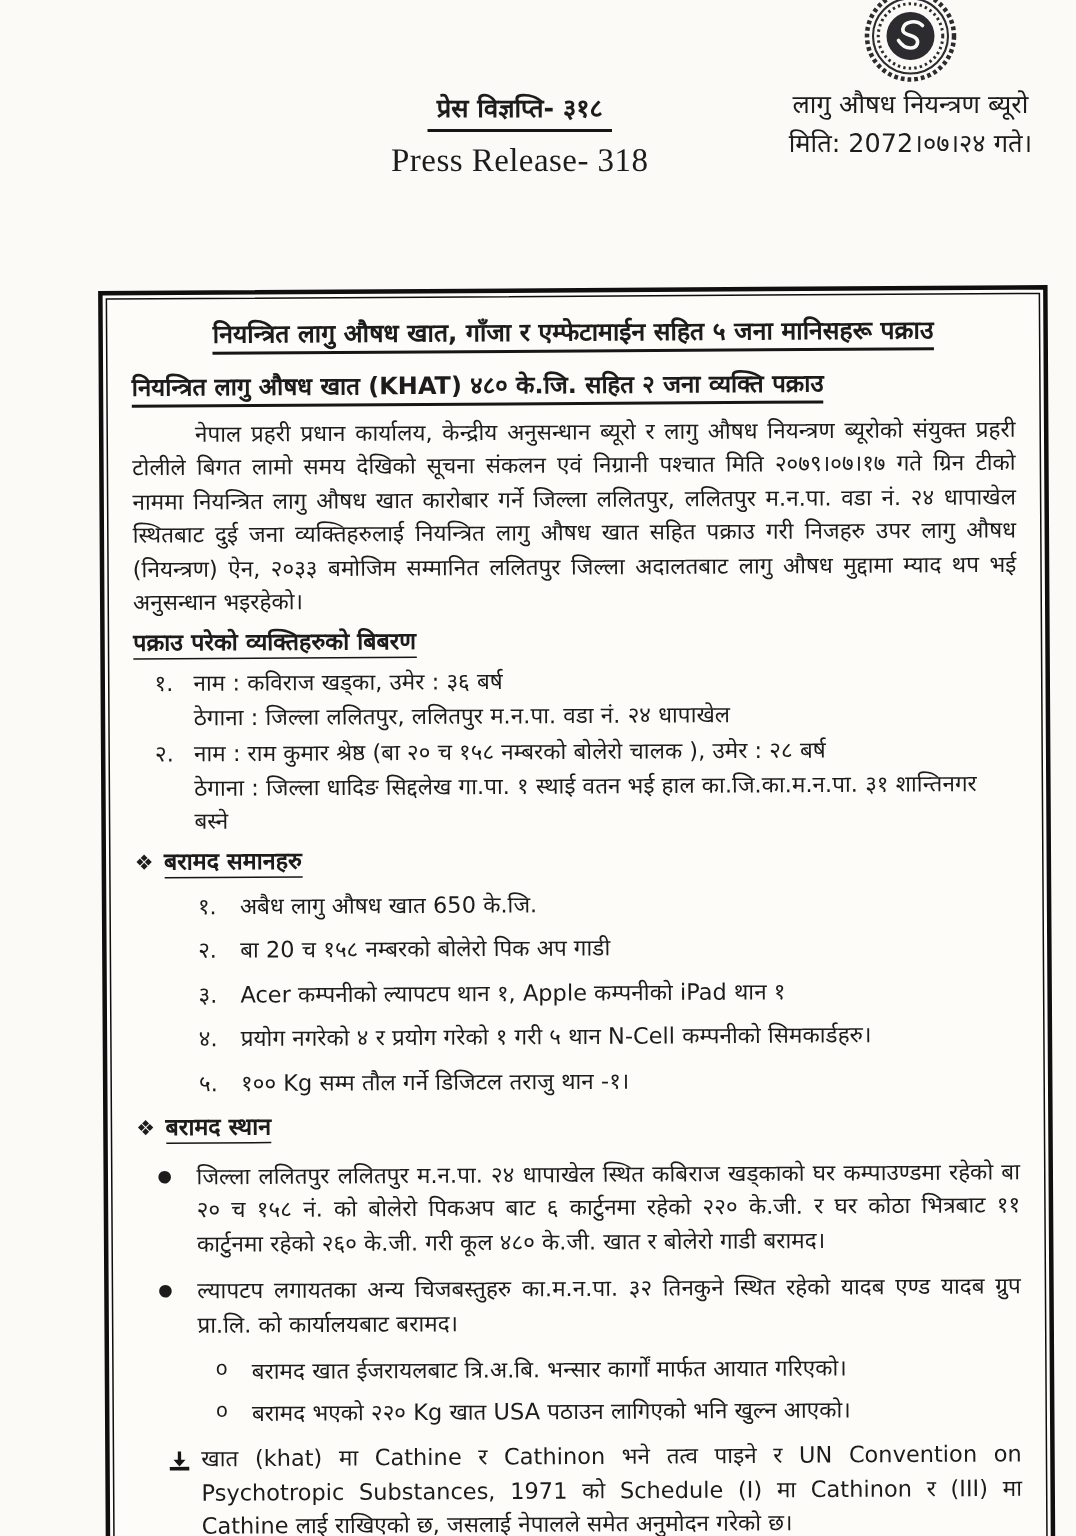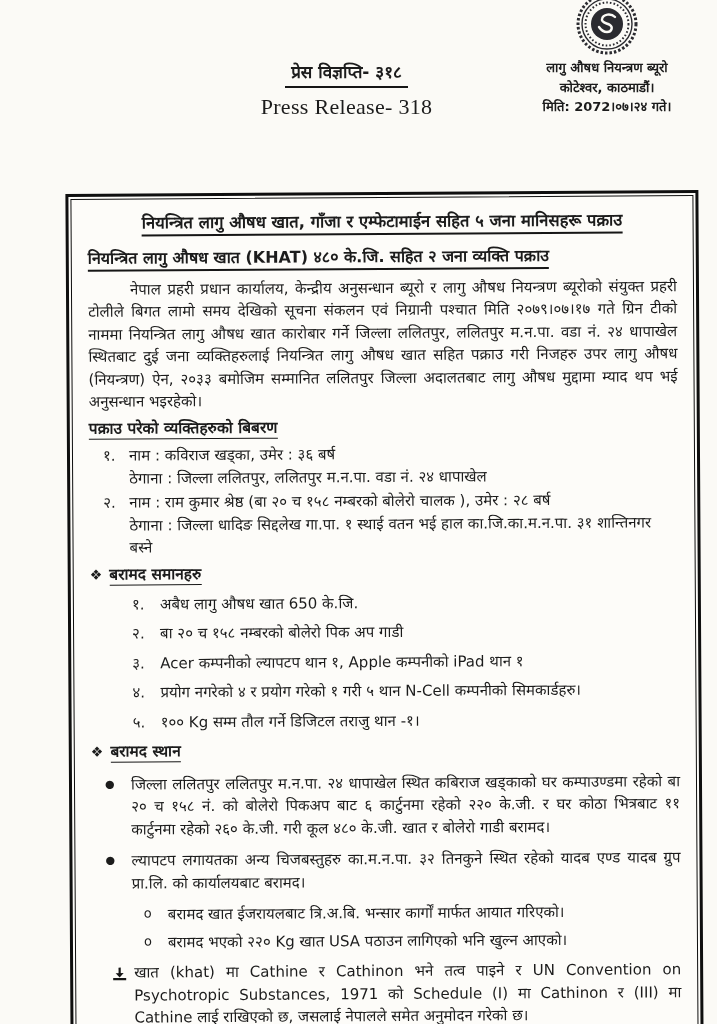--- a/index.html
+++ b/index.html
@@ -26,21 +26,21 @@
     width:fit-content;margin:0 auto;
     font-family:"Liberation Serif","DejaVu Serif",serif;
     font-size:22px;font-weight:normal;letter-spacing:.3px;
     transform:translateX(-12px);
   }
   .org-block{
     position:absolute;top:-8px;right:6px;width:208px;
     text-align:center;
   }
   .seal{display:block;margin:0 auto 2px auto;}
-  .org-line{font-size:13px;font-weight:bold;line-height:1.5;}
+  .org-line{font-size:17px;font-weight:normal;line-height:1.5;}
 
   
   .doc-outer{
     margin:14px 16px 0 68px;
     border:3px solid #0f0f0f;
     padding:2px;
     transform:rotate(-0.35deg);
     background:#fdfcf9;
   }
   .doc-inner{
@@ -95,21 +95,20 @@
 
     <div class="org-block">
       <svg class="seal" width="64" height="64" viewBox="0 0 64 64">
         <circle cx="32" cy="32" r="29" fill="none" stroke="#2b2b30" stroke-width="3" stroke-dasharray="2.5 2"></circle>
         <circle cx="32" cy="32" r="25" fill="none" stroke="#2b2b30" stroke-width="1.4"></circle>
         <circle cx="32" cy="32" r="21.5" fill="none" stroke="#2b2b30" stroke-width="2" stroke-dasharray="1.6 2.1"></circle>
         <circle cx="32" cy="32" r="16" fill="#2b2b30"></circle>
         <path d="M40 25c-4-4-12-3-13 2-1 4 5 4 8 6 3 2 2 7-3 7-4 0-6-2-8-5" fill="none" stroke="#fbfaf6" stroke-width="2.4" stroke-linecap="round"></path>
       </svg>
       <div class="org-line">लागु औषध नियन्त्रण ब्यूरो</div>
-      <div class="org-line">कोटेश्वर, काठमाडौं।</div>
       <div class="org-line">मिति: 2072।०७।२४ गते।</div>
     </div>
   </div>
 
   <div class="doc-outer">
     <div class="doc-inner">
 
       <div class="doc-title">
         <span class="u">नियन्त्रित लागु औषध खात, गाँजा र एम्फेटामाईन सहित ५ जना मानिसहरू पक्राउ</span>
       </div>
@@ -143,21 +142,21 @@
         <span class="diamond">❖</span><span class="u">बरामद समानहरु</span>
       </div>
 
       <div class="seized-list">
         <div class="seized-item">
           <span class="num">१.</span>
           <span>अबैध लागु औषध खात 650 के.जि.</span>
         </div>
         <div class="seized-item">
           <span class="num">२.</span>
-          <span>बा २० च १५८ नम्बरको  बोलेरो पिक अप गाडी</span>
+          <span>बा 20 च १५८ नम्बरको  बोलेरो पिक अप गाडी</span>
         </div>
         <div class="seized-item">
           <span class="num">३.</span>
           <span>Acer कम्पनीको ल्यापटप थान १, Apple कम्पनीको iPad थान १</span>
         </div>
         <div class="seized-item">
           <span class="num">४.</span>
           <span>प्रयोग नगरेको ४ र प्रयोग गरेको १ गरी ५ थान N-Cell कम्पनीको सिमकार्डहरु।</span>
         </div>
         <div class="seized-item">

